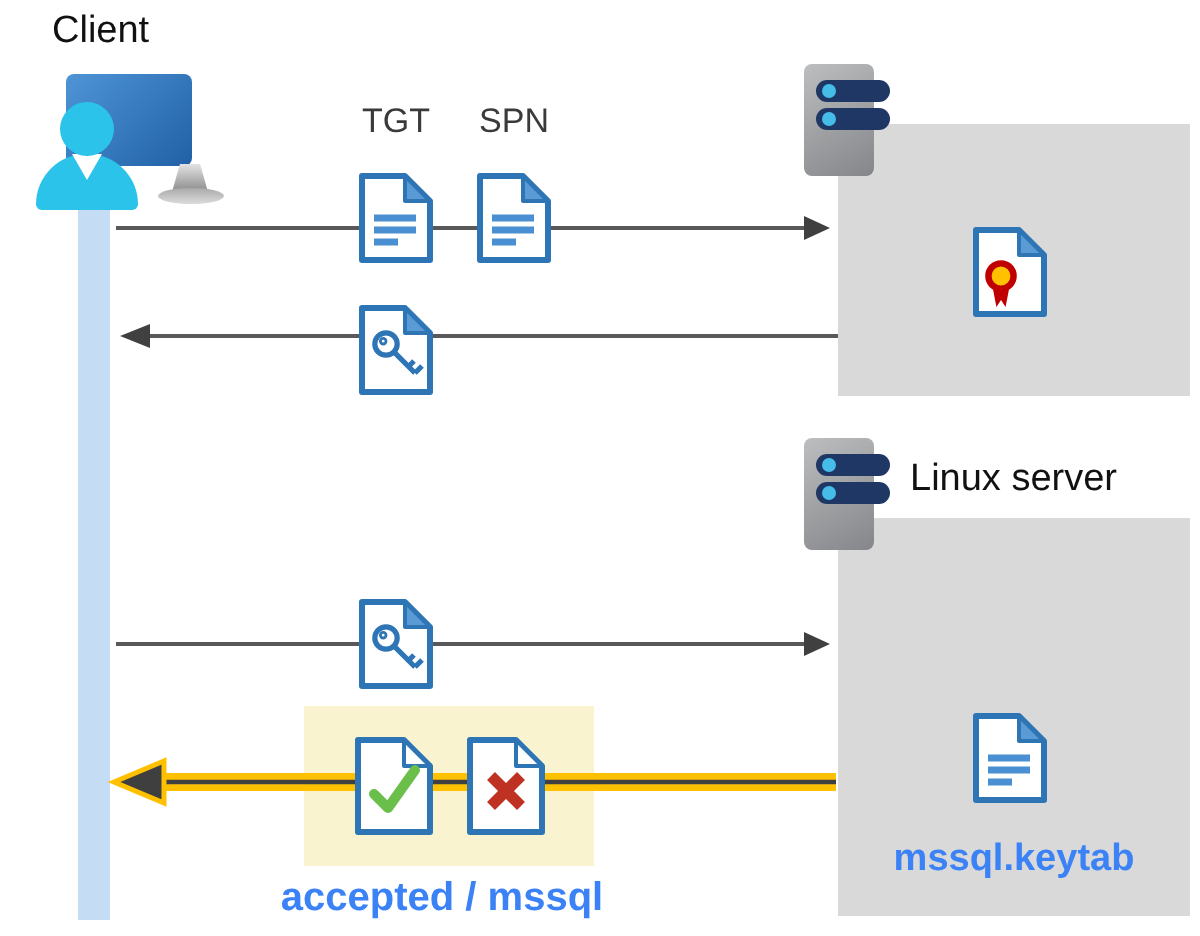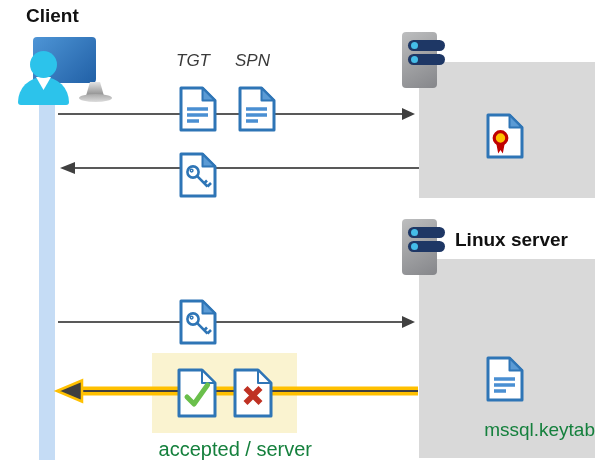--- a/index.html
+++ b/index.html
@@ -1,23 +1,23 @@
 <!DOCTYPE html>
 <html><head>
 <meta charset="utf-8">
 <style>
   html,body{margin:0;padding:0;background:#ffffff;}
   #canvas{
     position:relative;width:600px;height:468px;background:#ffffff;
     font-family:"Liberation Sans",sans-serif;overflow:hidden;
   }
   .abs{position:absolute;}
-  .heading{font-weight:bold;font-size:19px;line-height:24px;color:#111111;}
-  .smalllabel{font-size:17px;color:#3a3a3a;text-align:left;font-style:italic;}
-  .caption{font-size:20px;color:#15803d;text-align:right;}
+  .heading{font-weight:normal;font-size:19px;line-height:24px;color:#111111;}
+  .smalllabel{font-size:17px;color:#3a3a3a;text-align:center;}
+  .caption{font-size:20px;color:#3b82f6;text-align:center;font-weight:bold;}
   .graybox{background:#d9d9d9;}
   .yellowbox{background:#faf3d0;}
   .client-bar{background:#c5dcf5;}
   
   .monitor-screen{left:33px;top:37px;width:63px;height:46px;border-radius:4px;
     background:linear-gradient(135deg,#4e95d6 0%,#2160a6 100%);}
   .monitor-neck{left:86px;top:82px;width:18px;height:14px;
     clip-path:polygon(22% 0,78% 0,100% 100%,0% 100%);
     background:linear-gradient(180deg,#e3e3e3 0%,#8a8a8a 100%);}
   .monitor-base{left:79px;top:94px;width:33px;height:8px;border-radius:50%;
@@ -169,17 +169,17 @@
 
   <div class="abs heading text-layer" style="left:26px;top:4px;">Client</div>
 
 
   <div class="abs heading text-layer" style="left:455px;top:228px;width:140px;">Linux server</div>
 
   <div class="abs smalllabel text-layer" style="left:176px;top:51px;width:44px;">TGT</div>
 
   <div class="abs smalllabel text-layer" style="left:235px;top:51px;width:44px;">SPN</div>
 
-  <div class="abs caption text-layer" style="left:130px;top:438px;width:182px;">accepted / server</div>
+  <div class="abs caption text-layer" style="left:130px;top:438px;width:182px;">accepted / mssql</div>
 
   <div class="abs caption text-layer" style="left:419px;top:419px;width:176px;font-size:19px;">mssql.keytab</div>
 
 </div>
 
 </body></html>

